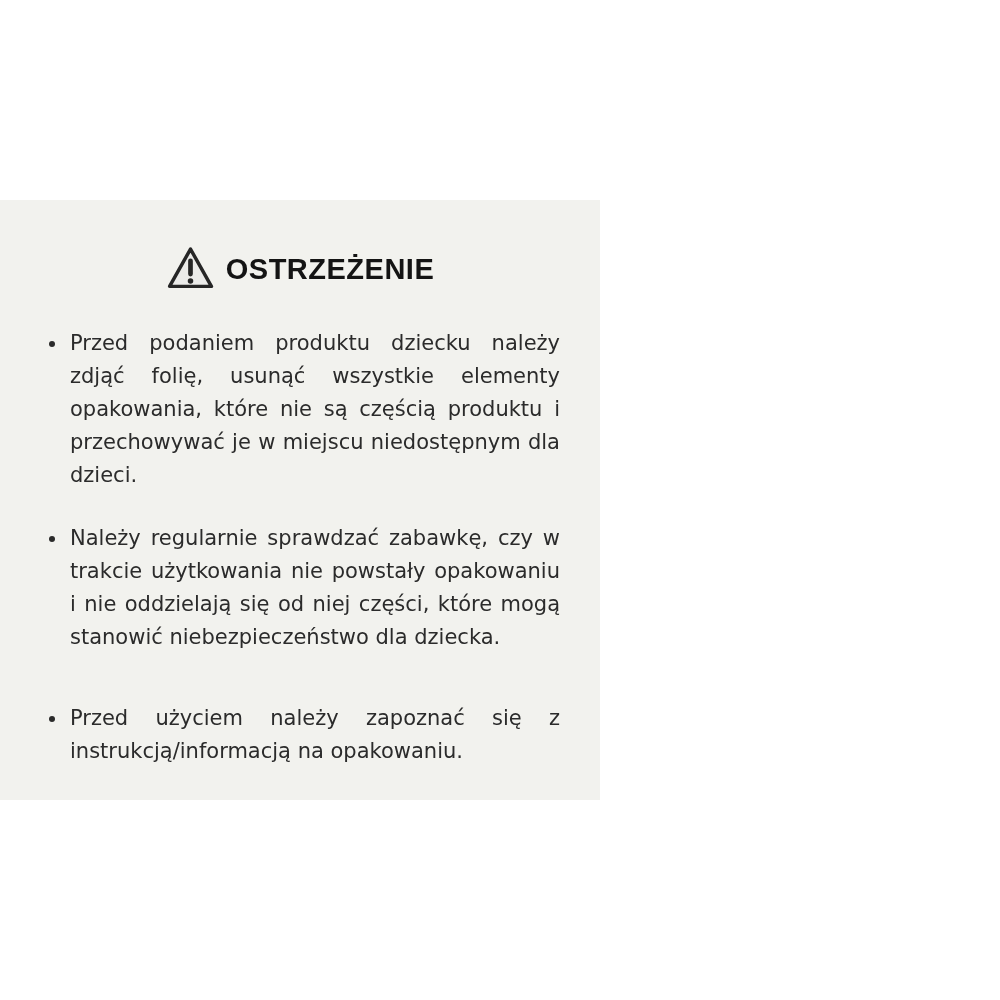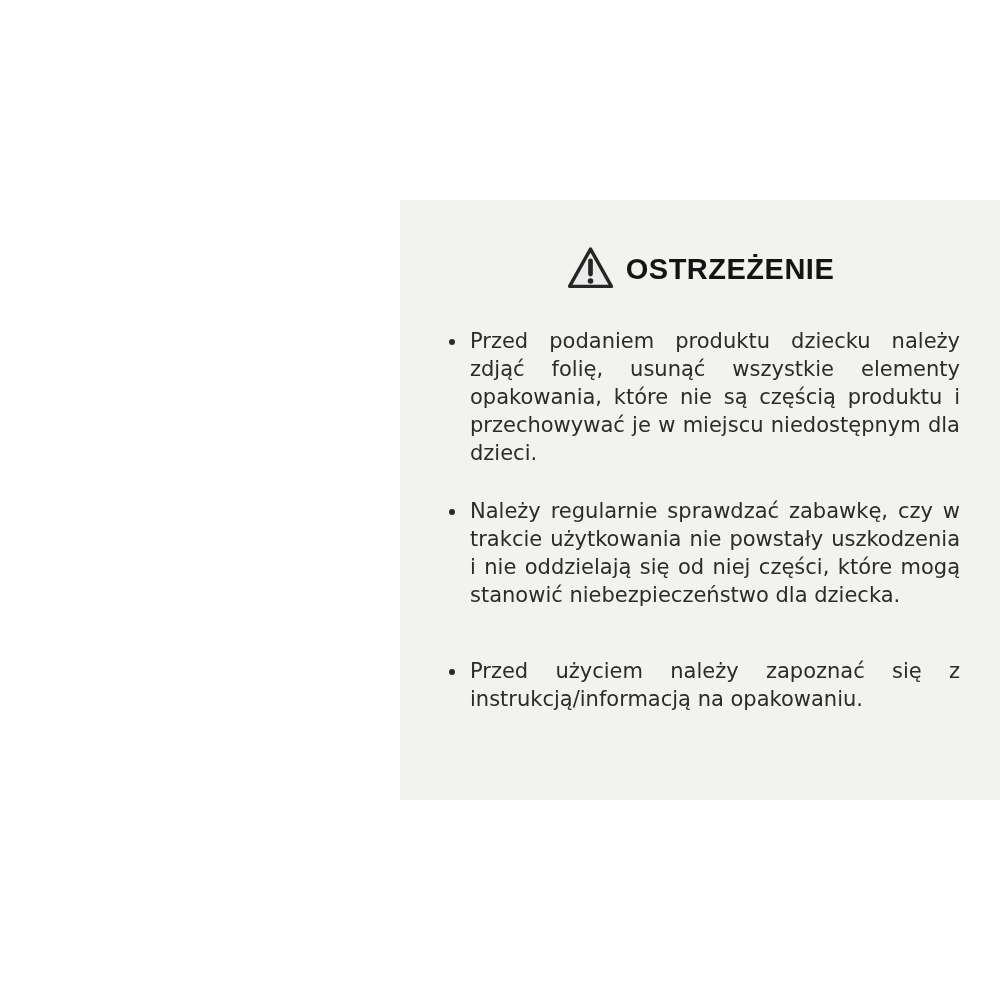--- a/index.html
+++ b/index.html
@@ -10,21 +10,21 @@
     background: #ffffff;
     font-family: "DejaVu Sans", "Liberation Sans", sans-serif;
     overflow: hidden;
   }
 
   .page {
     width: 1000px;
     height: 1000px;
     display: flex;
     align-items: center;
-    justify-content: flex-end;
+    justify-content: flex-start;
     background: #ffffff;
   }
 
   .warning-card {
     width: 600px;
     height: 600px;
     background: #f2f2ee;
     padding: 43px 40px 40px 40px;
   }
 
@@ -56,21 +56,21 @@
   }
 
   ul.warning-list {
     list-style: disc outside;
     padding-left: 28px;
     margin: 0;
   }
 
   ul.warning-list li {
     font-size: 21px;
-    line-height: 28px;
+    line-height: 33px;
     color: #2b2b2b;
     text-align: justify;
     margin-bottom: 30px;
     padding-left: 2px;
   }
 
   ul.warning-list li::marker {
     color: #2b2b2b;
     font-size: 19px;
   }
@@ -92,18 +92,18 @@
           <path d="M24 5 L44.5 41.5 L3.5 41.5 Z" fill="#ebebe9" stroke="#262626" stroke-width="3.4" stroke-linejoin="round"></path>
           <line x1="24" y1="16.5" x2="24" y2="29.5" stroke="#262626" stroke-width="4.6" stroke-linecap="round"></line>
           <circle cx="24" cy="36.3" r="2.7" fill="#262626"></circle>
         </svg>
       </span>
       <span class="warning-title">OSTRZEŻENIE</span>
     </div>
 
     <ul class="warning-list">
       <li>Przed podaniem produktu dziecku należy zdjąć folię, usunąć wszystkie elementy opakowania, które nie są częścią produktu i przechowywać je w miejscu niedostępnym dla dzieci.</li>
-      <li>Należy regularnie sprawdzać zabawkę, czy w trakcie użytkowania nie powstały uszkodzenia i nie oddzielają się od niej części, które mogą stanowić niebezpieczeństwo dla dziecka.</li>
+      <li>Należy regularnie sprawdzać zabawkę, czy w trakcie użytkowania nie powstały opakowaniu i nie oddzielają się od niej części, które mogą stanowić niebezpieczeństwo dla dziecka.</li>
       <li>Przed użyciem należy zapoznać się z instrukcją/informacją na opakowaniu.</li>
     </ul>
 
   </div>
 </div>
 
 </body></html>

